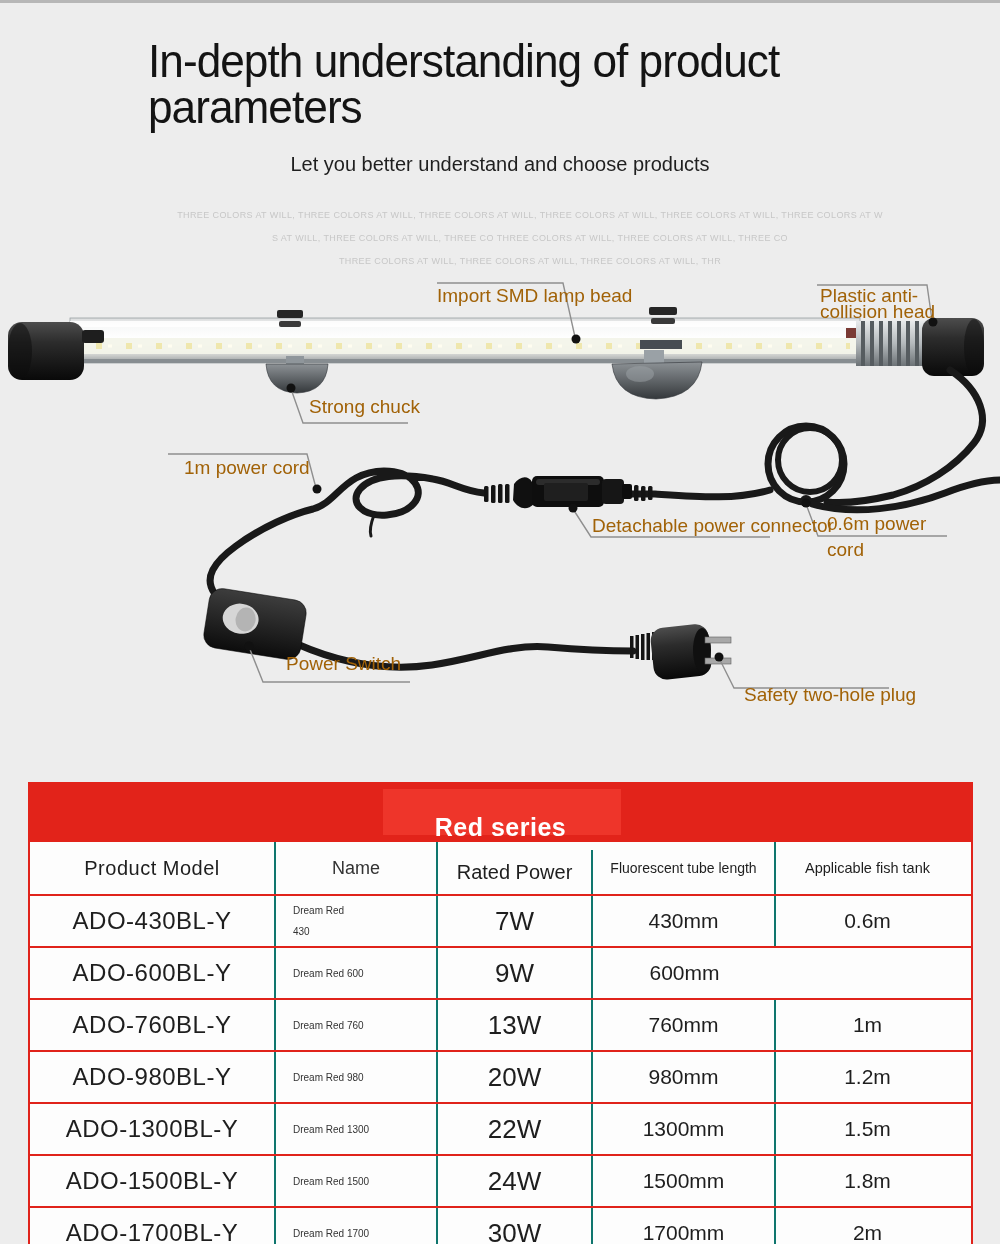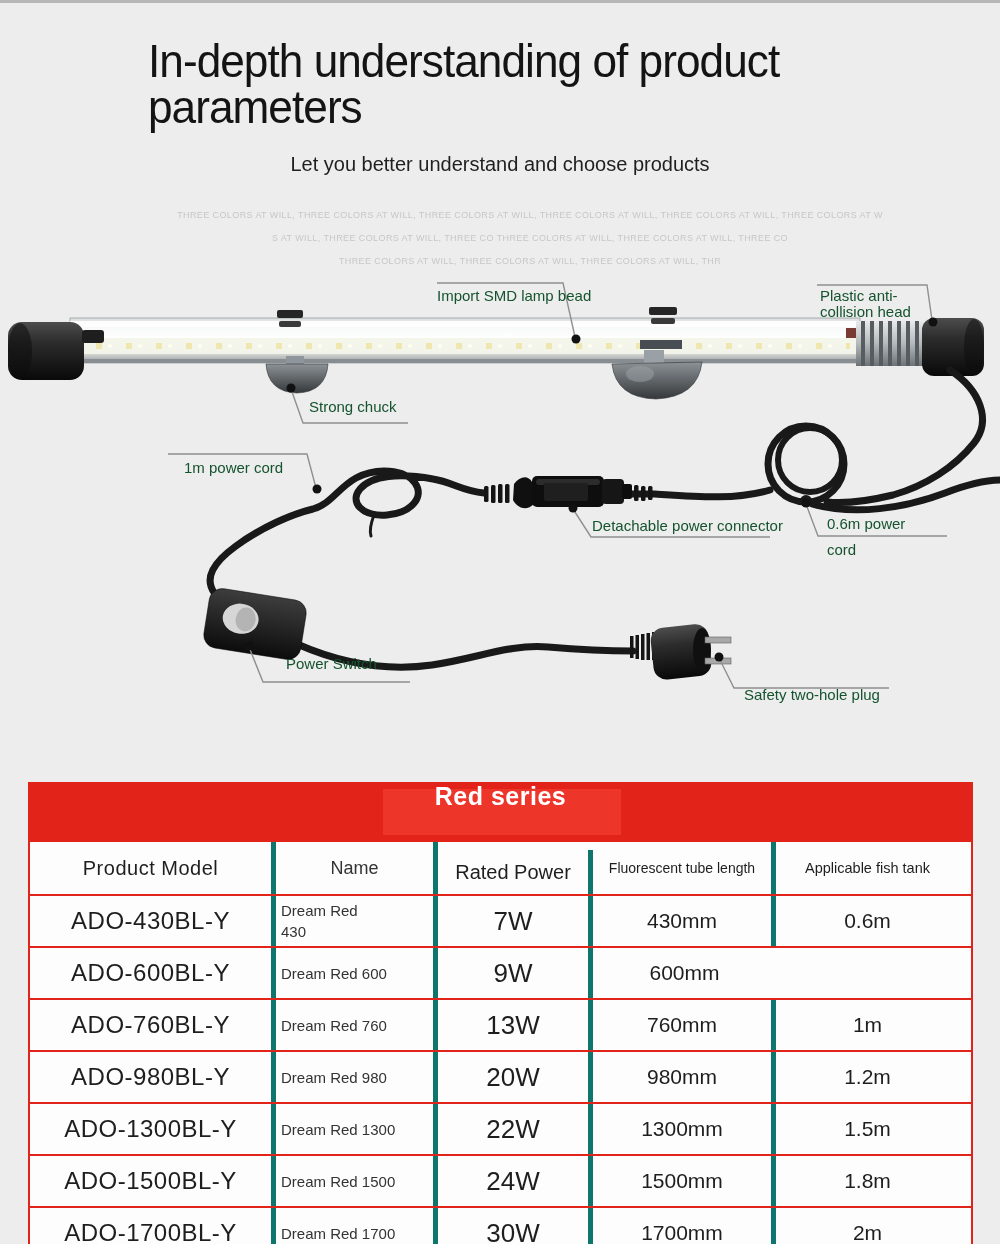--- a/index.html
+++ b/index.html
@@ -25,51 +25,51 @@
   .watermark{
     position:absolute;left:0;top:204px;width:1060px;text-align:center;
     font-size:9px;line-height:23px;letter-spacing:.4px;color:#c7c7c7;
     white-space:pre-line;
   }
 
   
   .diagram{position:absolute;left:0;top:280px;width:1000px;height:440px;}
   .diagram svg{position:absolute;left:0;top:0;}
   .dlabel{
-    position:absolute;font-size:15px;color:#14532d;line-height:16px;
+    position:absolute;font-size:19px;color:#a16207;line-height:16px;
   }
   #lbl-06m{line-height:26px;}
 
   
   .spec-table{position:absolute;left:28px;top:782px;width:945px;}
   .banner{
     position:relative;height:60px;background:#e2231a;
-    display:flex;align-items:flex-start;justify-content:center;
+    display:flex;align-items:flex-end;justify-content:center;
   }
   .banner .hl{
     position:absolute;left:355px;top:7px;width:238px;height:46px;
     background:#ee352a;
   }
   .banner-text{
     position:relative;color:#ffffff;font-size:25px;font-weight:bold;letter-spacing:.5px;
   }
   .grid{
     border:2px solid #e0231b;border-top:none;background:#fdfdfd;
   }
   .trow{display:flex;height:50px;border-bottom:2px solid #e0231b;}
   .trow.header{height:52px;}
   .trow:last-child{border-bottom:none;}
   .tcell{
-    box-sizing:border-box;border-right:5px solid #0f766e;
+    box-sizing:border-box;border-right:2px solid #0f766e;
     display:flex;align-items:center;justify-content:center;
     background:#fdfdfd;color:#1e1e1e;
   }
   .tcell:last-child{border-right:none;}
   .c-model{flex:0 0 246px;font-size:24px;letter-spacing:.5px;}
-  .c-name {flex:0 0 162px;justify-content:flex-start;padding-left:5px;font-size:15px;color:#333;line-height:21px;}
+  .c-name {flex:0 0 162px;justify-content:flex-start;padding-left:17px;font-size:10px;color:#333;line-height:21px;}
   .c-power{flex:0 0 155px;font-size:26px;}
   .c-len  {flex:0 0 183px;font-size:21px;}
   .c-tank {flex:0 0 183px;font-size:21px;}
   .header .c-model{font-size:20px;}
   .header .c-name{font-size:18px;justify-content:center;padding-left:0;}
   .header .c-power{font-size:20px;margin-top:8px;}
   .header .c-len{font-size:14px;}
   .header .c-tank{font-size:14.5px;}
 </style>
 </head>

